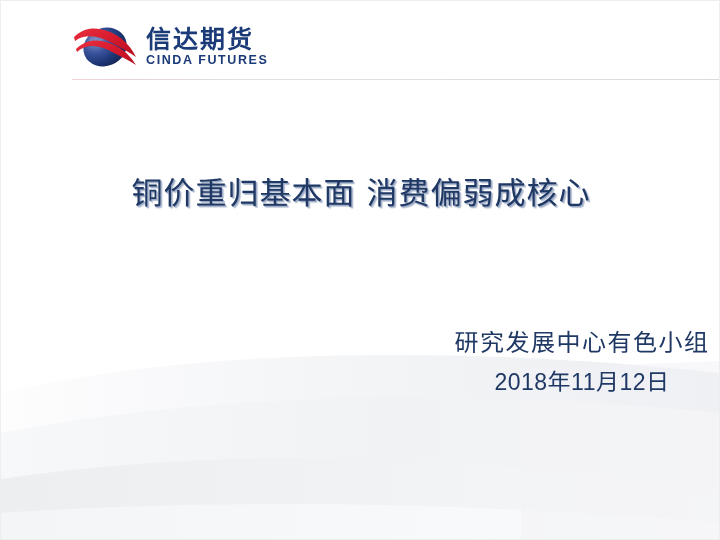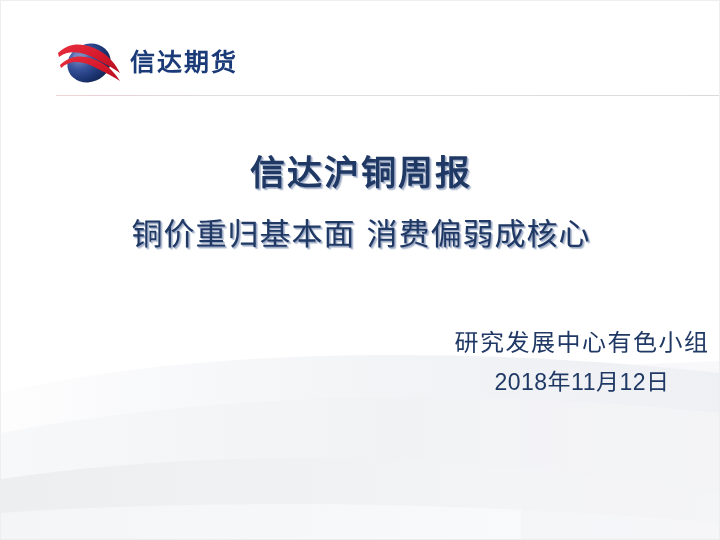--- a/index.html
+++ b/index.html
@@ -27,26 +27,25 @@
     top: 0;
     width: 720px;
     height: 540px;
     z-index: 0;
     pointer-events: none;
   }
 
   
   .header {
     position: absolute;
-    left: 0;
+    left: 16px;
     top: 0;
     width: 582px;
     height: 80px;
     z-index: 3;
-    margin-top: 16px;
   }
 
   .logo-block {
     position: absolute;
     left: 55px;
     top: 22px;
     display: flex;
     align-items: center;
   }
 
@@ -228,28 +227,28 @@
         <ellipse cx="26" cy="14" rx="10" ry="5.5" transform="rotate(-30 26 14)" fill="#8fa0cd" opacity="0.35"></ellipse>
 
         <path d="M2,14 C14,2 30,4 44,12 C54,18 60,26 64,34
                  C58,30 50,25 42,21 C28,13 14,10 3,18 Z" fill="url(#ribbonGrad)"></path>
         <path d="M4,26 C16,14 32,16 46,24 C55,29 60,36 64,42
                  C58,38 50,34 42,30 C28,22 15,20 5,29 Z" fill="url(#ribbonGrad)"></path>
       </svg>
 
       <div class="logo-wordmark">
         <div class="logo-cn">信达期货</div>
+        <div class="logo-en">CINDA FUTURES</div>
       </div>
     </div>
 
     <div class="header-rule"></div>
   </div>
 
   <div class="title-zone">
-    <div class="main-title">信达沪铜周报</div>
     <div class="sub-title">铜价重归基本面 消费偏弱成核心</div>
   </div>
 
   <div class="byline-zone">
     <div class="byline-author">研究发展中心有色小组</div>
     <div class="byline-date">2018年11月12日</div>
   </div>
 
 </div>
 

